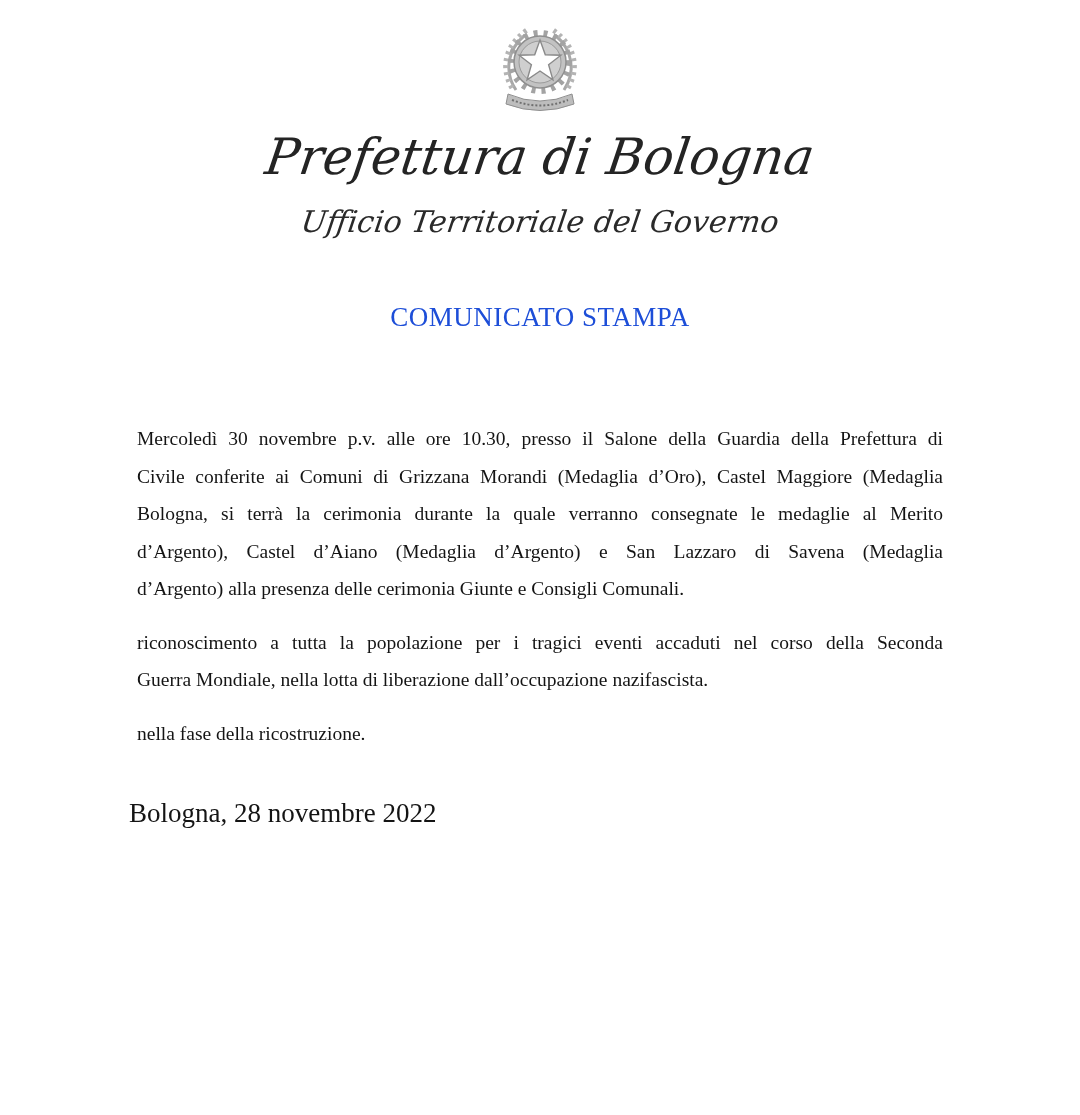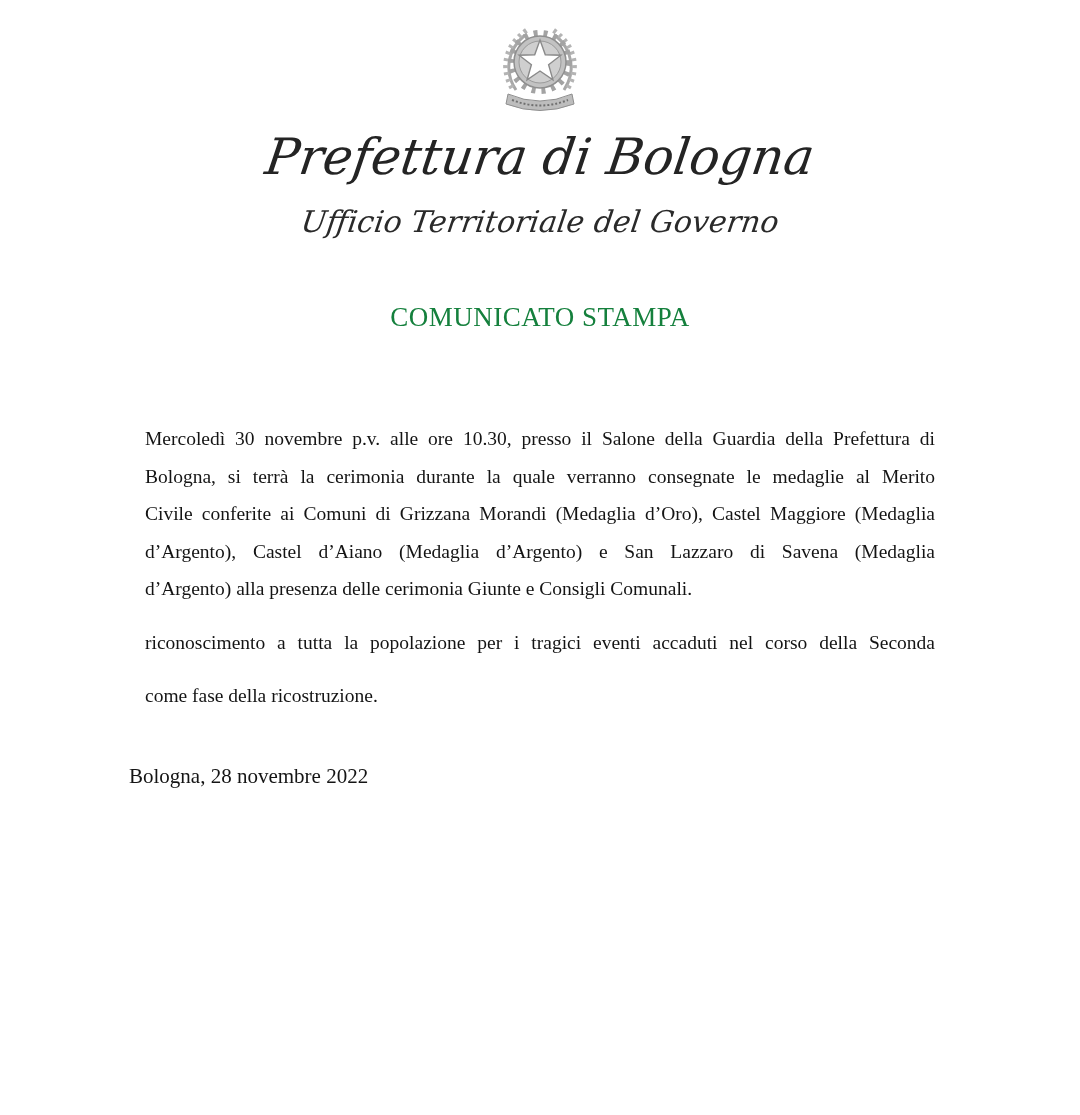--- a/index.html
+++ b/index.html
@@ -39,37 +39,37 @@
     color: #2a2a2a;
     transform: skewX(-8deg);
   }
   .doc-title {
     margin: 58px 0 0;
     font-family: "Liberation Serif", serif;
     font-weight: 400;
     font-size: 27px;
     line-height: 34px;
     letter-spacing: 0.5px;
-    color: #15803d;
+    color: #1d4ed8;
   }
   .doc-body {
     margin: 86px 129px 0;
   }
-  .paragraph { margin: 0 16px 16px; }
+  .paragraph { margin: 0 8px 16px; }
   .doc-line {
     font-size: 19.5px;
     line-height: 37.5px;
     text-align: justify;
     text-align-last: justify;
     white-space: normal;
   }
   .doc-line.last { text-align-last: left; }
   .dateline {
     margin-top: 46px;
-    font-size: 21px;
+    font-size: 27px;
     line-height: 30px;
     text-align: left;
   }
 </style>
 </head>
 <body>
 
 <div class="page">
 
   <header class="doc-header">
@@ -96,30 +96,31 @@
 
     <div class="org-sub">Ufficio Territoriale del Governo</div>
 
     <h1 class="doc-title">COMUNICATO STAMPA</h1>
   </header>
 
   <main class="doc-body">
 
     <div class="paragraph">
         <div class="doc-line">Mercoledì 30 novembre p.v. alle ore 10.30, presso il Salone della Guardia della Prefettura di</div>
+        <div class="doc-line">Civile conferite ai Comuni di Grizzana Morandi (Medaglia d’Oro), Castel Maggiore (Medaglia</div>
         <div class="doc-line">Bologna, si terrà la cerimonia durante la quale verranno consegnate le medaglie al Merito</div>
-        <div class="doc-line">Civile conferite ai Comuni di Grizzana Morandi (Medaglia d’Oro), Castel Maggiore (Medaglia</div>
         <div class="doc-line">d’Argento), Castel d’Aiano (Medaglia d’Argento) e San Lazzaro di Savena (Medaglia</div>
         <div class="doc-line last">d’Argento) alla presenza delle cerimonia Giunte e Consigli Comunali.</div>
       </div>
 
     <div class="paragraph">
         <div class="doc-line">riconoscimento a tutta la popolazione per i tragici eventi accaduti nel corso della Seconda</div>
+        <div class="doc-line last">Guerra Mondiale, nella lotta di liberazione dall’occupazione nazifascista.</div>
       </div>
 
     <div class="paragraph">
-        <div class="doc-line last">come fase della ricostruzione.</div>
+        <div class="doc-line last">nella fase della ricostruzione.</div>
       </div>
 
     <div class="dateline">Bologna, 28 novembre 2022</div>
   </main>
 
 </div>
 
 </body></html>

